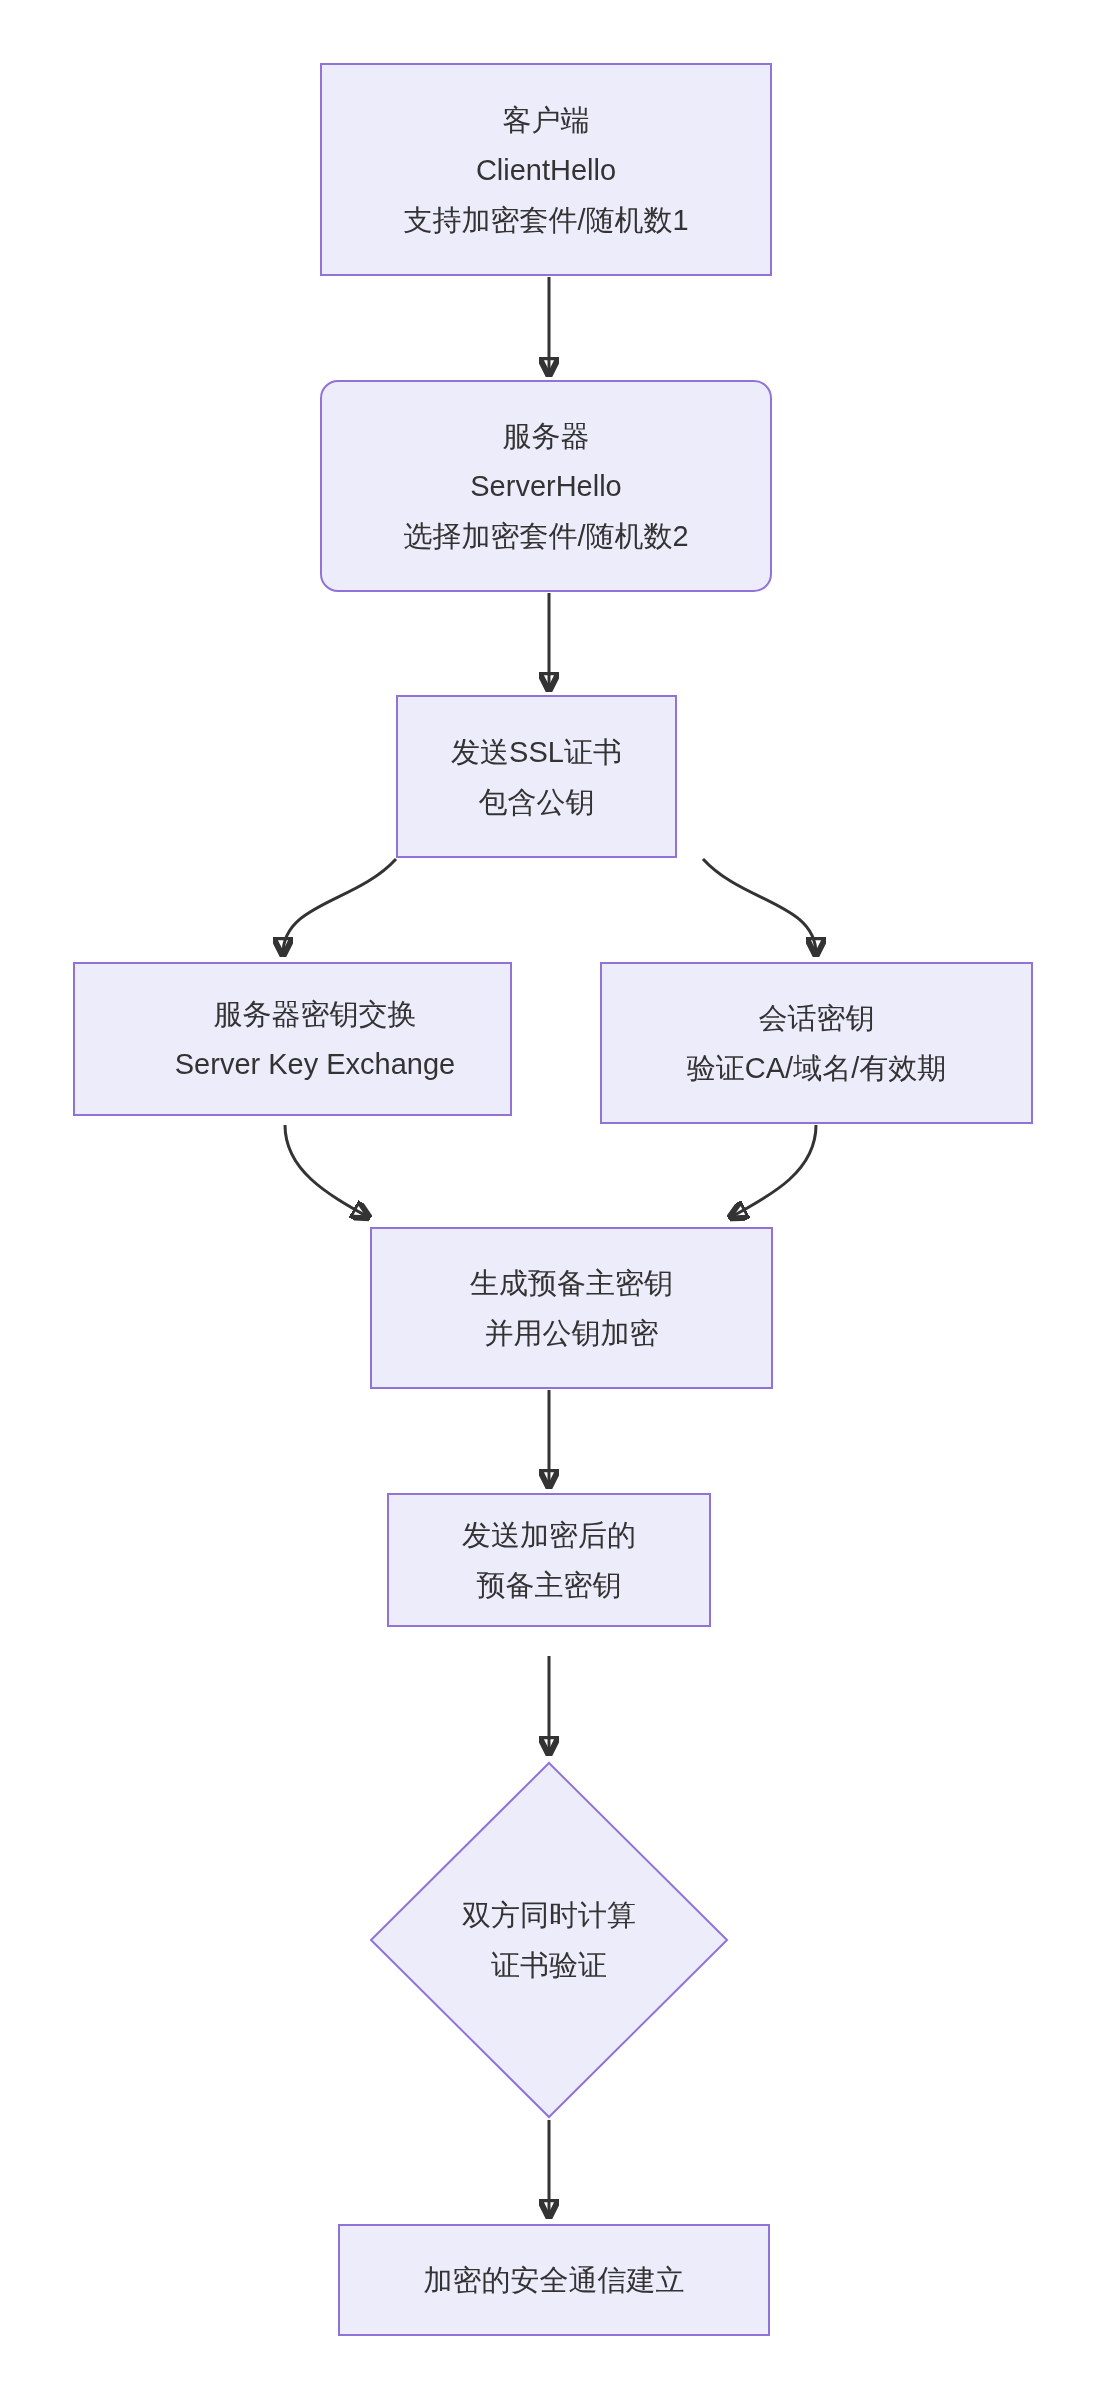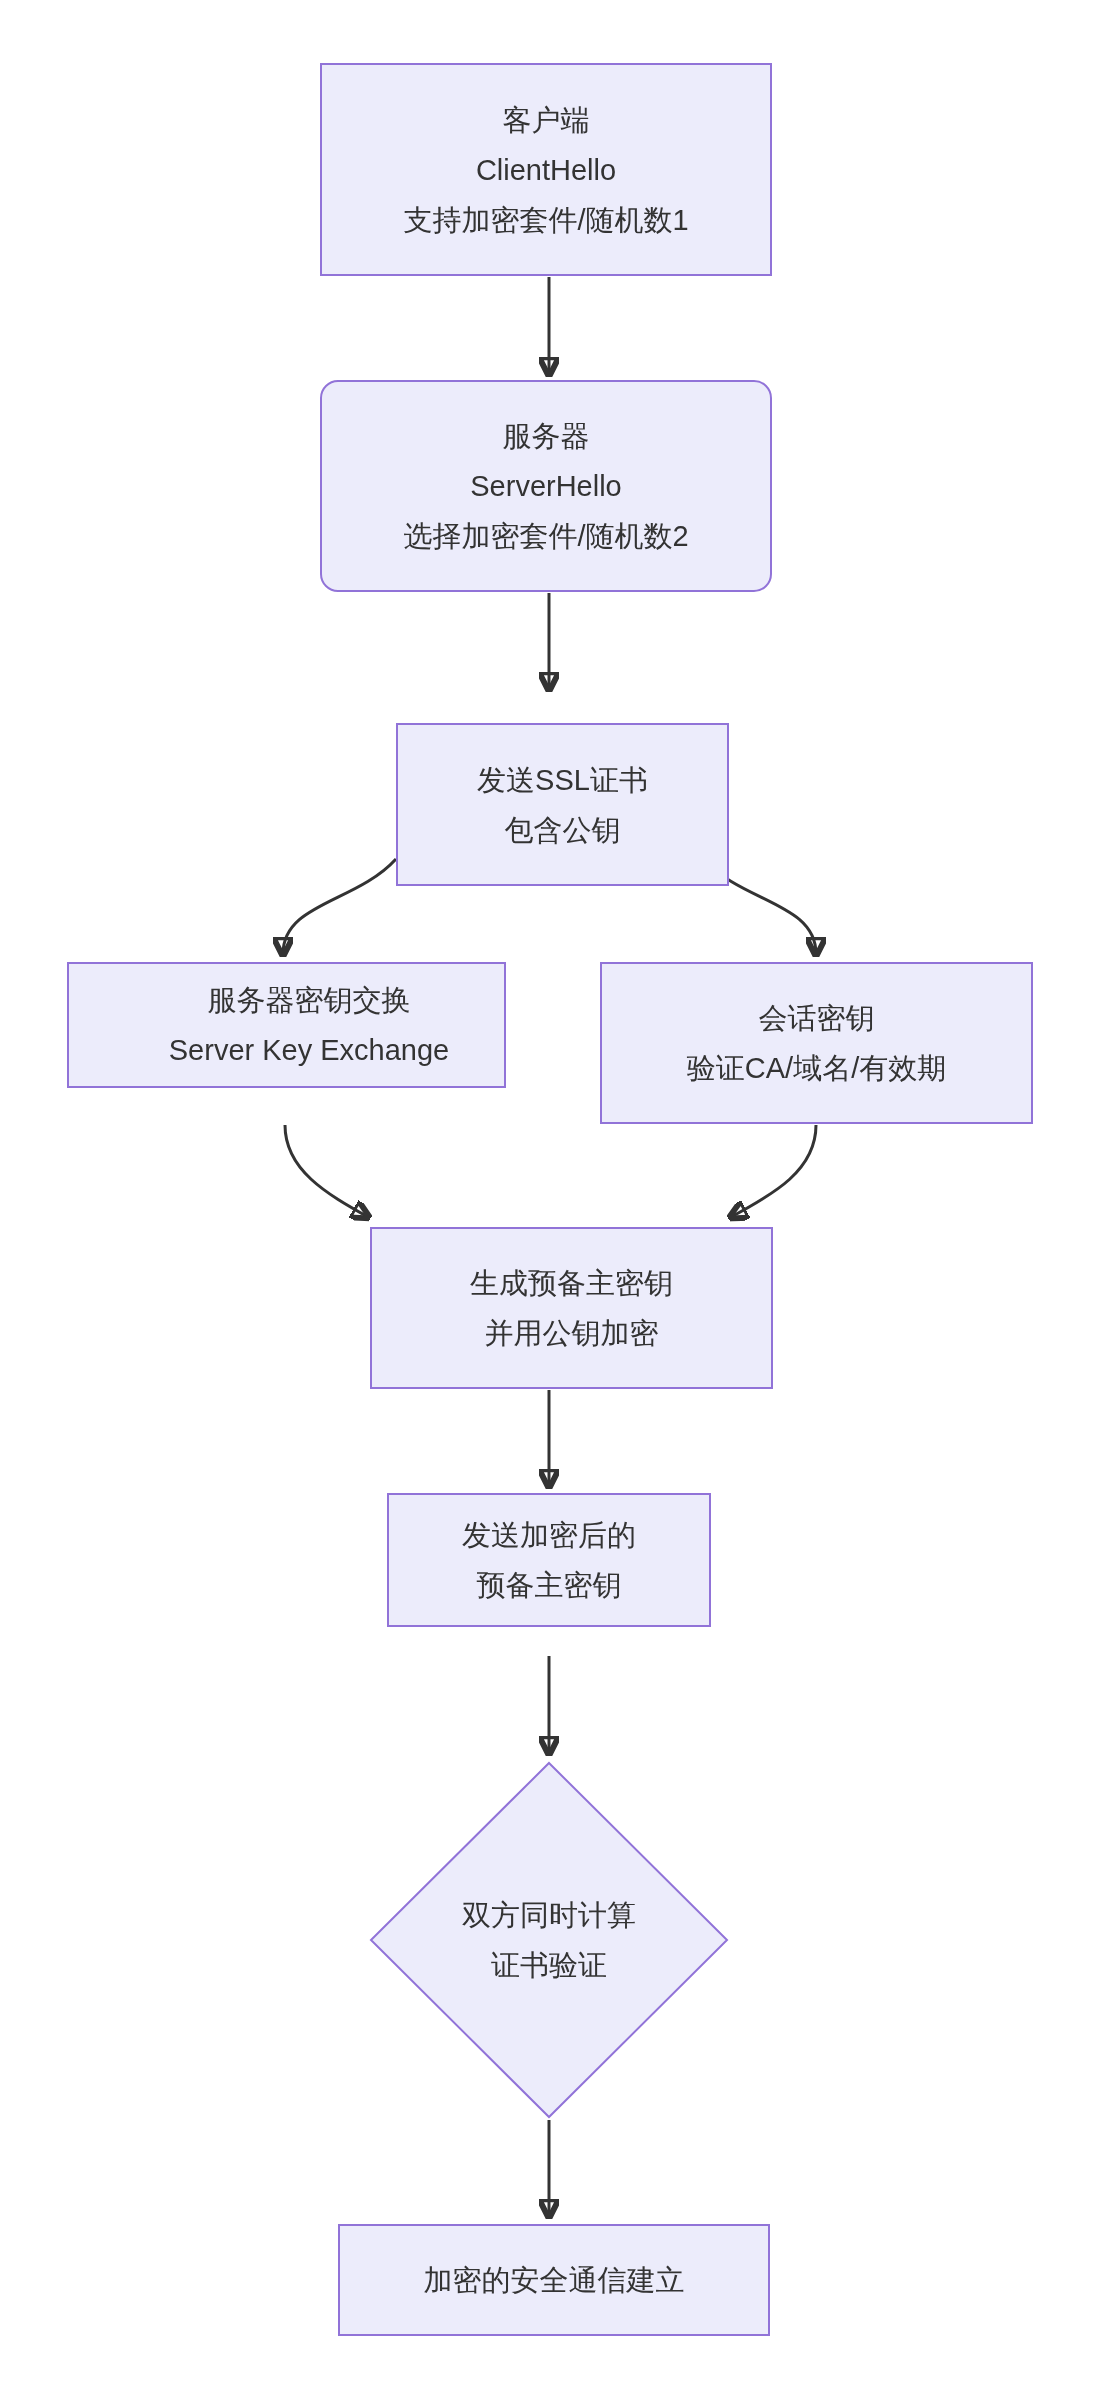--- a/index.html
+++ b/index.html
@@ -39,22 +39,22 @@
   .diamond-wrap polygon{fill:var(--node-fill);stroke:var(--node-border);stroke-width:2;}
   .diamond-text{
     position:relative;z-index:1;
     display:flex;flex-direction:column;align-items:center;justify-content:center;
     color:var(--text);
     font-size:29px;line-height:50px;
   }
   
   #n-client   {left:320px;top:63px;  width:452px;height:213px;}
   #n-server   {left:320px;top:380px; width:452px;height:212px;border-radius:18px;}
-  #n-cert     {left:396px;top:695px; width:333px;height:163px;margin-top:28px;}
-  #n-ske      {left:67px; top:962px; width:439px;height:126px;padding-left:45px;}
+  #n-cert     {left:396px;top:695px; width:281px;height:163px;}
+  #n-ske      {left:73px; top:962px; width:439px;height:154px;padding-left:45px;}
   #n-verify   {left:600px;top:962px; width:433px;height:162px;}
   #n-premaster{left:370px;top:1227px;width:403px;height:162px;}
   #n-sendpre  {left:387px;top:1493px;width:324px;height:134px;}
   #n-diamond  {left:369px;top:1761px;width:360px;height:358px;}
   #n-final    {left:338px;top:2224px;width:432px;height:112px;}
 </style>
 </head>
 <body>
 
 <div class="canvas">

